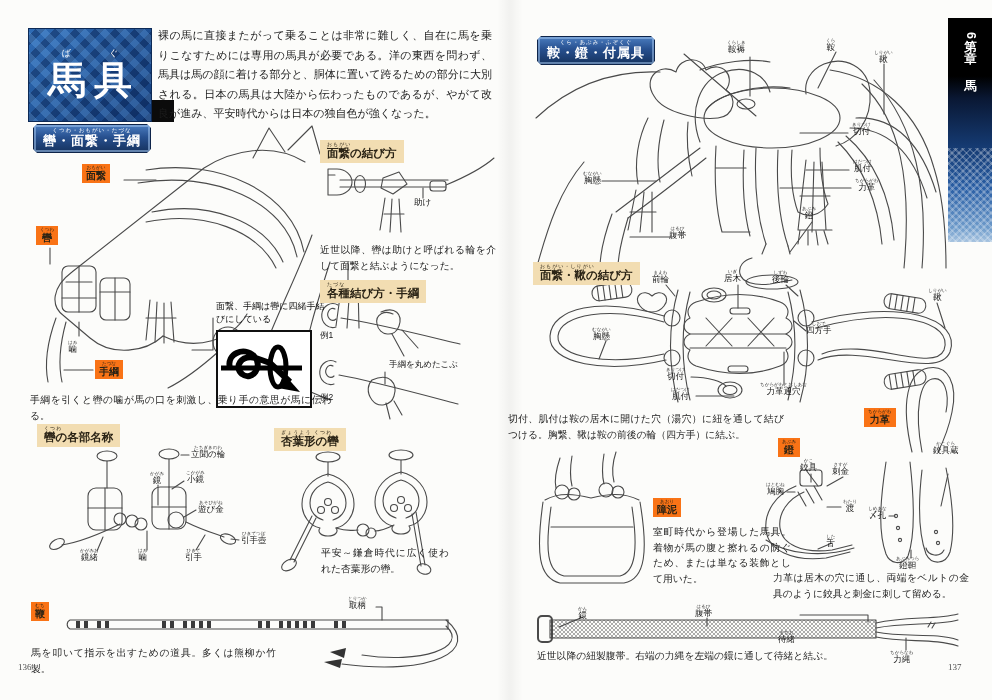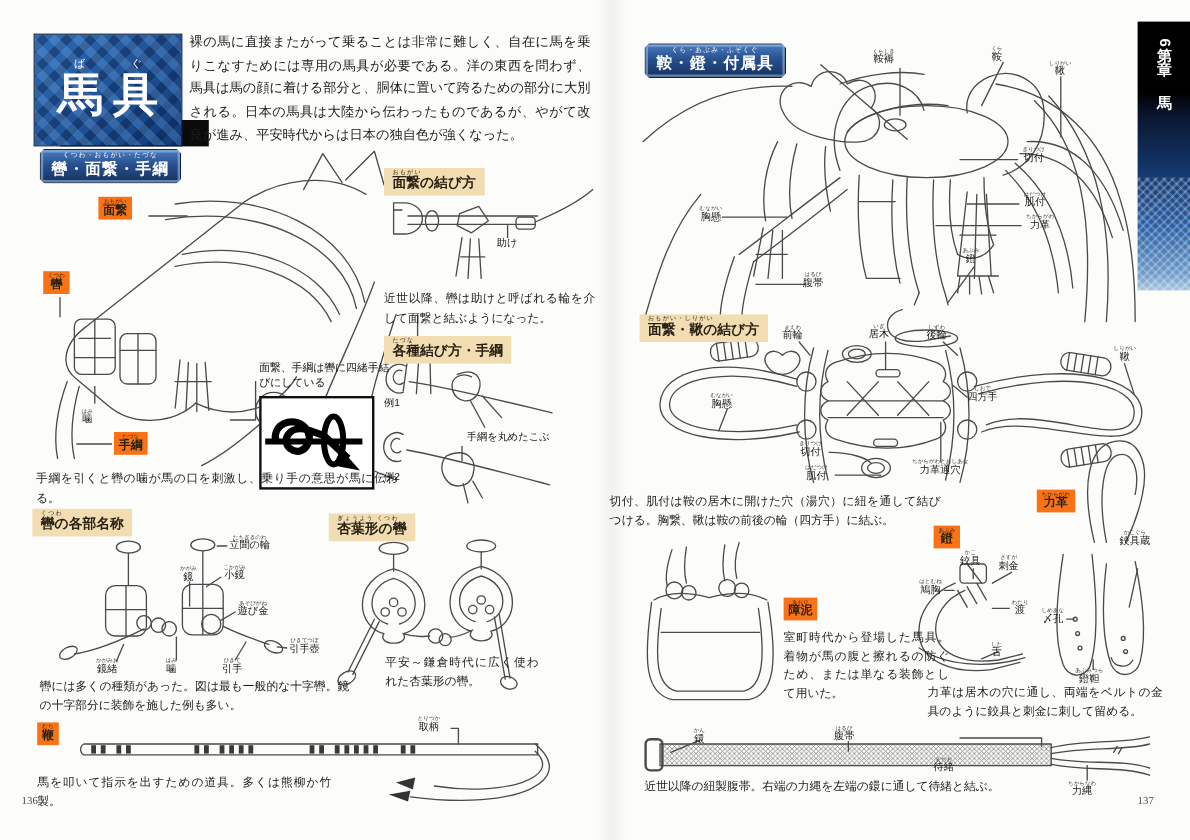--- a/index.html
+++ b/index.html
@@ -398,21 +398,21 @@
   <div class="plabel" style="left:320px;top:331px;">
     <span class="tx">例1</span>
   </div>
   <div class="plabel" style="left:389px;top:360px;font-family:Liberation Serif, serif;">
     <span class="tx">手綱を丸めたこぶ</span>
   </div>
   <div class="plabel" style="left:320px;top:393px;">
     <span class="tx">例2</span>
   </div>
 
-  <div class="subhead" style="left:27px;top:424px;">
+  <div class="subhead" style="left:37px;top:424px;">
     <span class="fg">くつわ</span>
     <span class="tt">轡の各部名称</span>
   </div>
   <div class="plabel" style="left:191px;top:445px;">
     <span class="fg">たちぎきのわ</span>
     <span class="tx">立聞の輪</span>
   </div>
   <div class="plabel" style="left:150px;top:471px;">
     <span class="fg">かがみ</span>
     <span class="tx">鏡</span>
@@ -434,21 +434,20 @@
     <span class="tx">鏡緒</span>
   </div>
   <div class="plabel" style="left:138px;top:548px;">
     <span class="fg">はみ</span>
     <span class="tx">噛</span>
   </div>
   <div class="plabel" style="left:185px;top:548px;">
     <span class="fg">ひきて</span>
     <span class="tx">引手</span>
   </div>
-  <div class="cap" style="left:33px;top:565px;width:258px;">轡には多くの種類があった。図は最も一般的な十字轡。鏡の十字部分に装飾を施した例も多い。</div>
 
   <div class="subhead" style="left:274px;top:428px;">
     <span class="fg">ぎょうよう くつわ</span>
     <span class="tt">杏葉形の轡</span>
   </div>
   <div class="cap" style="left:321px;top:545px;width:128px;">平安～鎌倉時代に広く使われた杏葉形の轡。</div>
 
   <div class="tanbadge" style="left:31px;top:602px;">
     <span class="fg">むち</span>
     <span class="tt">鞭</span>

